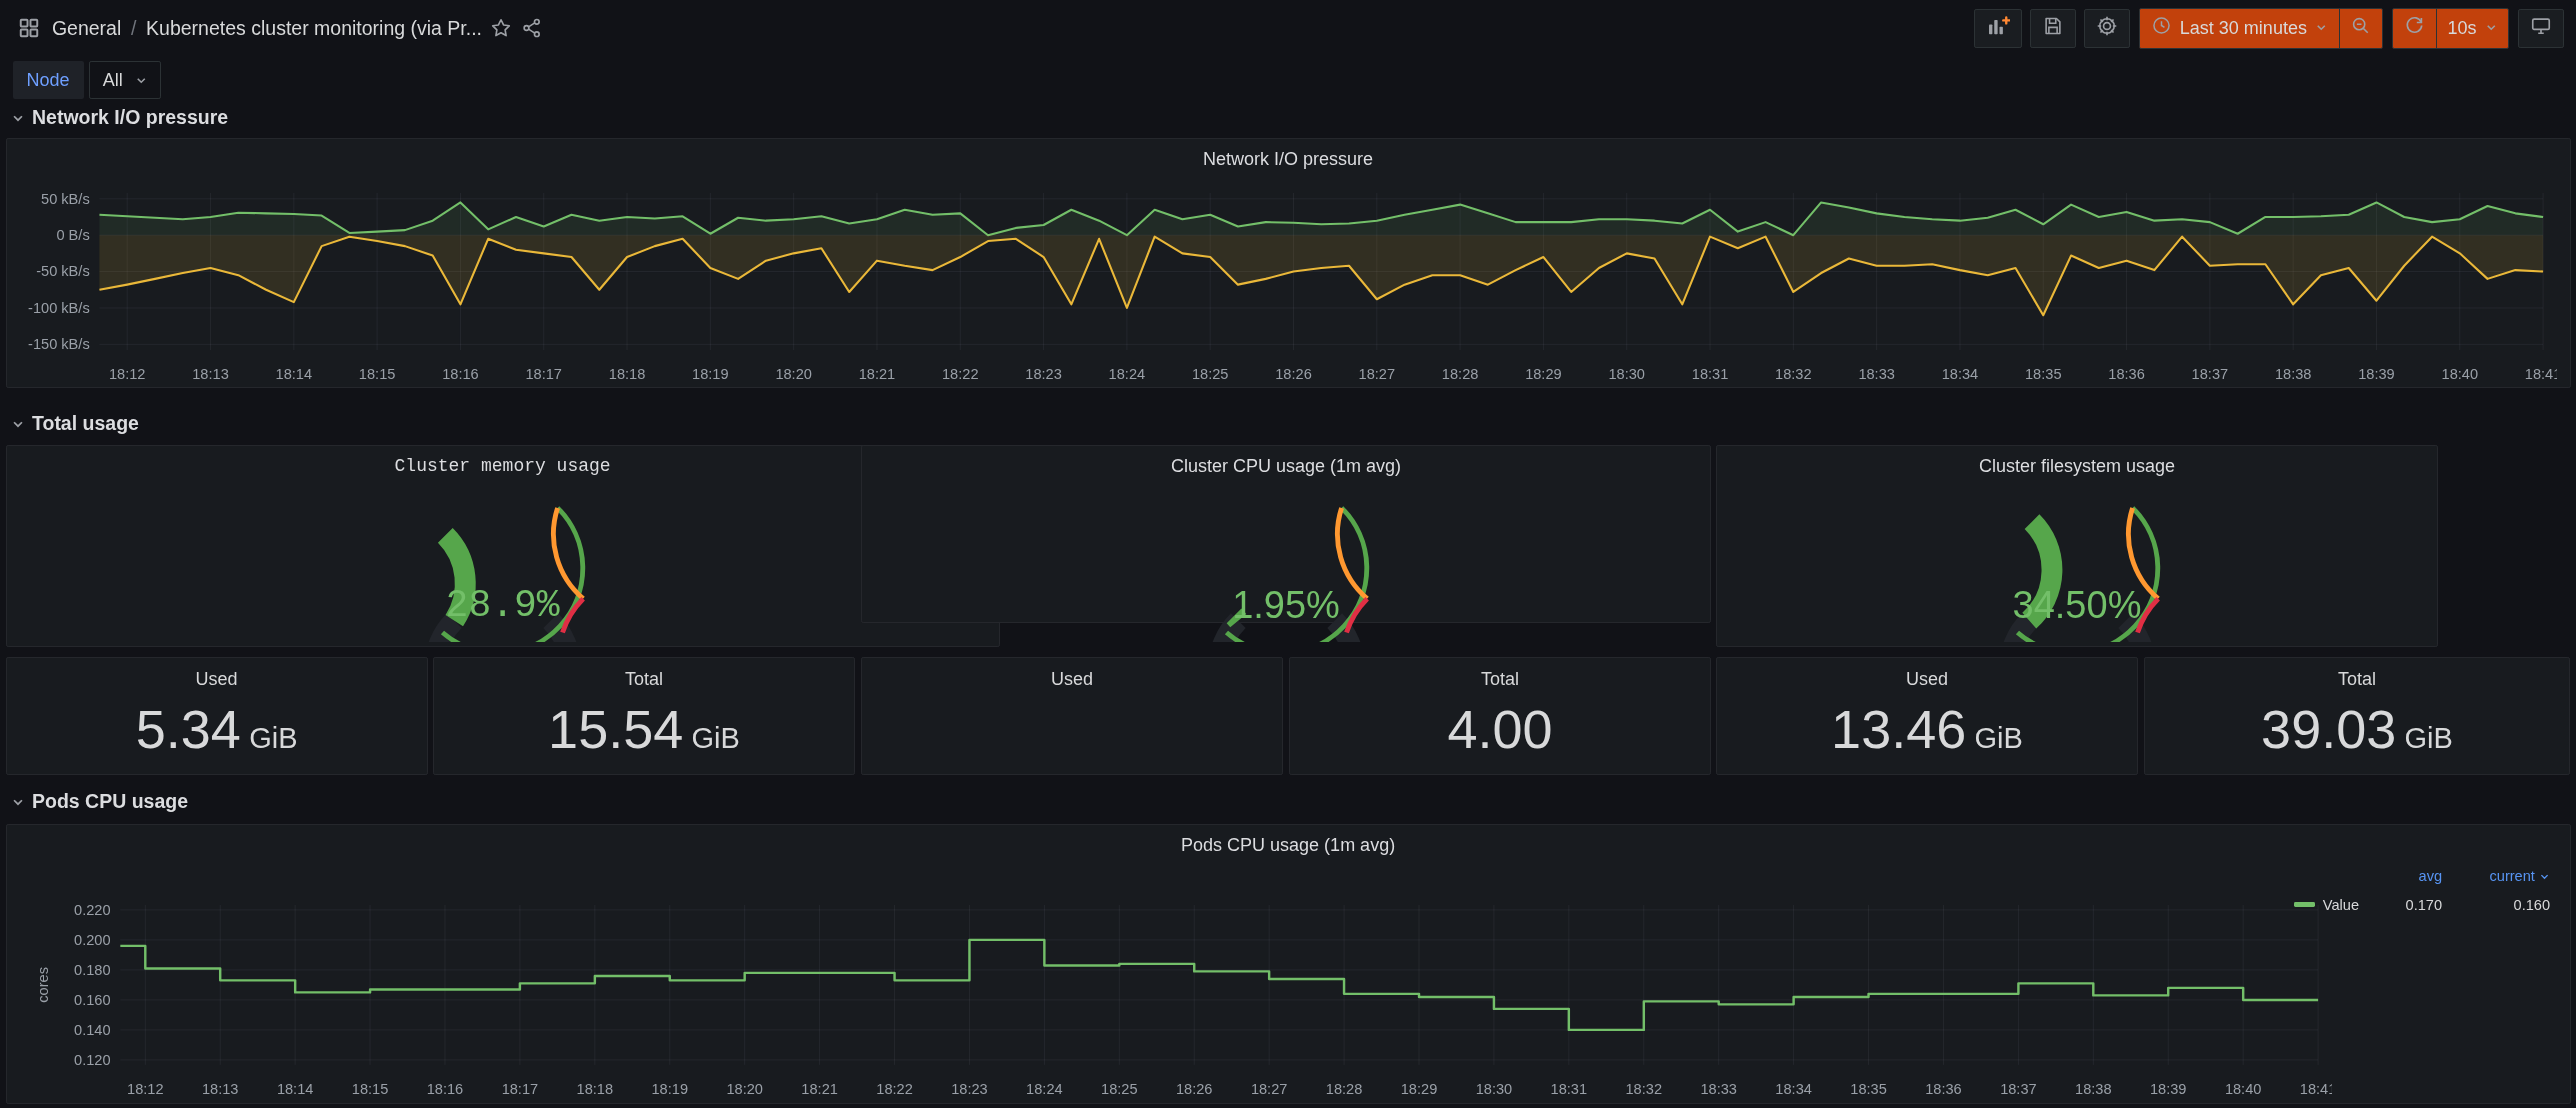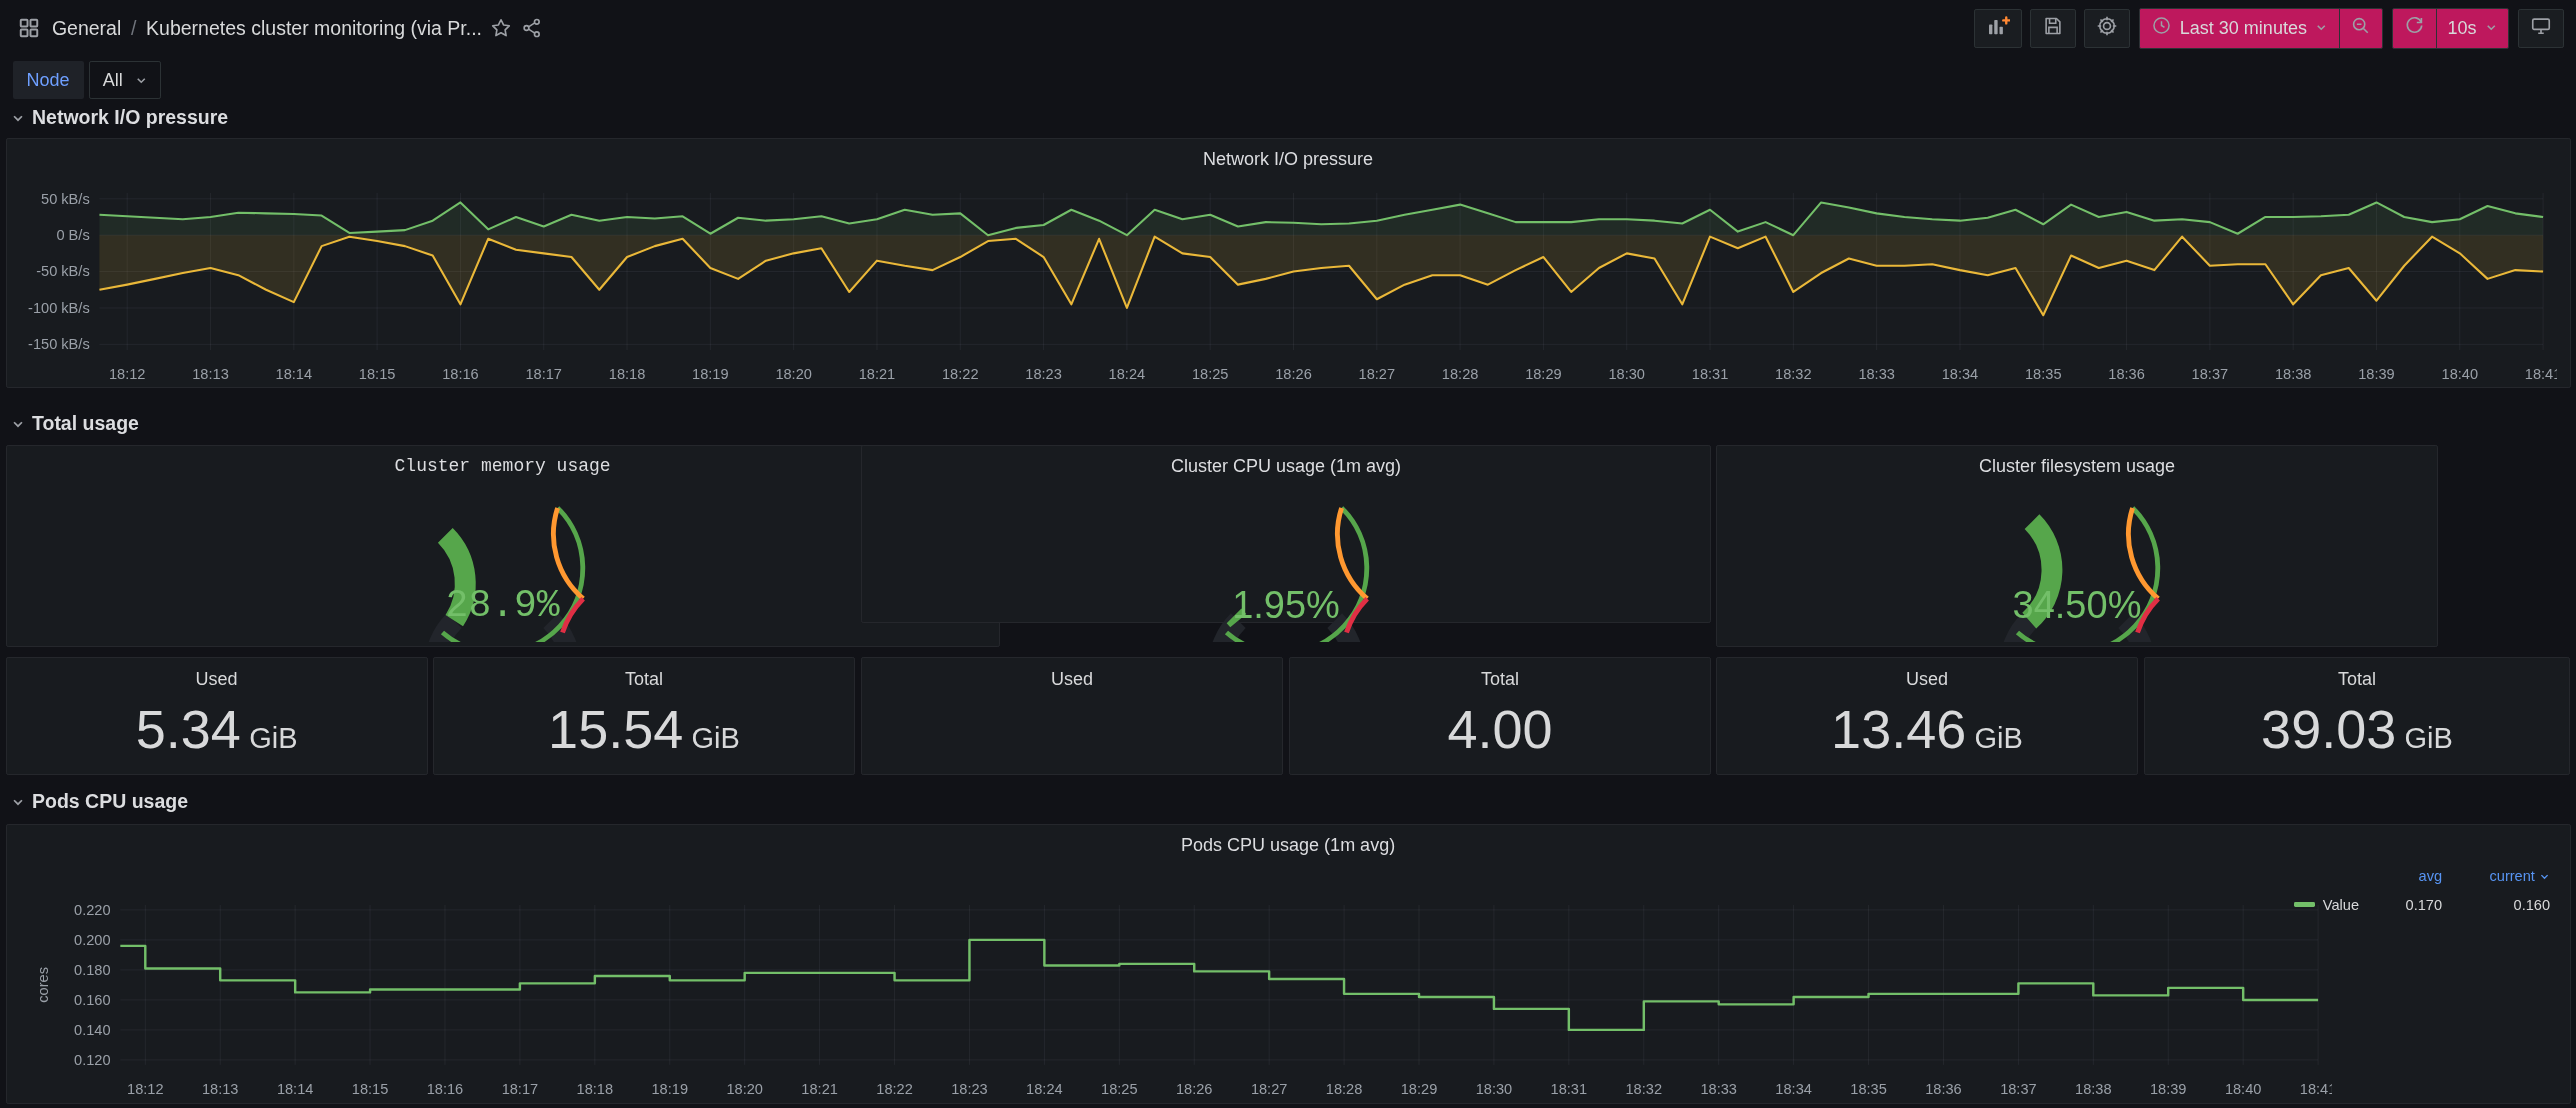--- a/index.html
+++ b/index.html
@@ -9,21 +9,21 @@
   .topbar{position:absolute;top:0;left:0;right:0;height:56px;display:flex;align-items:center;padding:0 12.5px;box-sizing:border-box;}
   .iconbtn{background:none;border:none;color:#9da0a6;display:flex;align-items:center;justify-content:center;cursor:pointer;padding:4.2px;}
   .iconbtn svg{display:block;}
   .crumbs{display:flex;align-items:center;gap:9.7px;margin-left:7px;font-size:19.5px;}
   .crumb{color:#d8d9da;cursor:pointer;}
   .sep{color:#70747c;}
   .toolbar{margin-left:auto;display:flex;align-items:center;gap:8.3px;}
   .tbtn{display:flex;align-items:center;gap:8.3px;height:39px;padding:0 11px;background:#1a1d21;
         border:0.7px solid #2c3235;border-radius:2.1px;color:#d8d9da;font-size:18px;cursor:pointer;font-family:inherit;}
   .tbtn .ic{color:#9da0a6;}
-  .tgroup{display:flex;align-items:stretch;border:0.7px solid #2c3235;border-radius:2.1px;background:#be185d;}
+  .tgroup{display:flex;align-items:stretch;border:0.7px solid #2c3235;border-radius:2.1px;background:#c2410c;}
   .tgroup .tbtn{border:none;background:none;height:39px;}
   .tgroup .divider{width:0.7px;background:#2c3235;}
   
   .varbar{position:absolute;top:61px;left:12.5px;display:flex;align-items:center;}
   .var-label{background:#1f2228;color:#6e9fff;font-size:18px;font-weight:500;padding:8.3px 14px;border-radius:2.1px;}
   .var-value{margin-left:5.6px;display:flex;align-items:center;gap:12px;border:0.7px solid #2c3235;border-radius:2.1px;
              padding:7.7px 12.5px;font-size:18px;color:#d8d9da;cursor:pointer;}
   
   .rowhdr{position:absolute;left:11px;display:flex;align-items:center;gap:7px;cursor:pointer;}
   .rowhdr .chev{color:#9da0a6;display:flex;}

